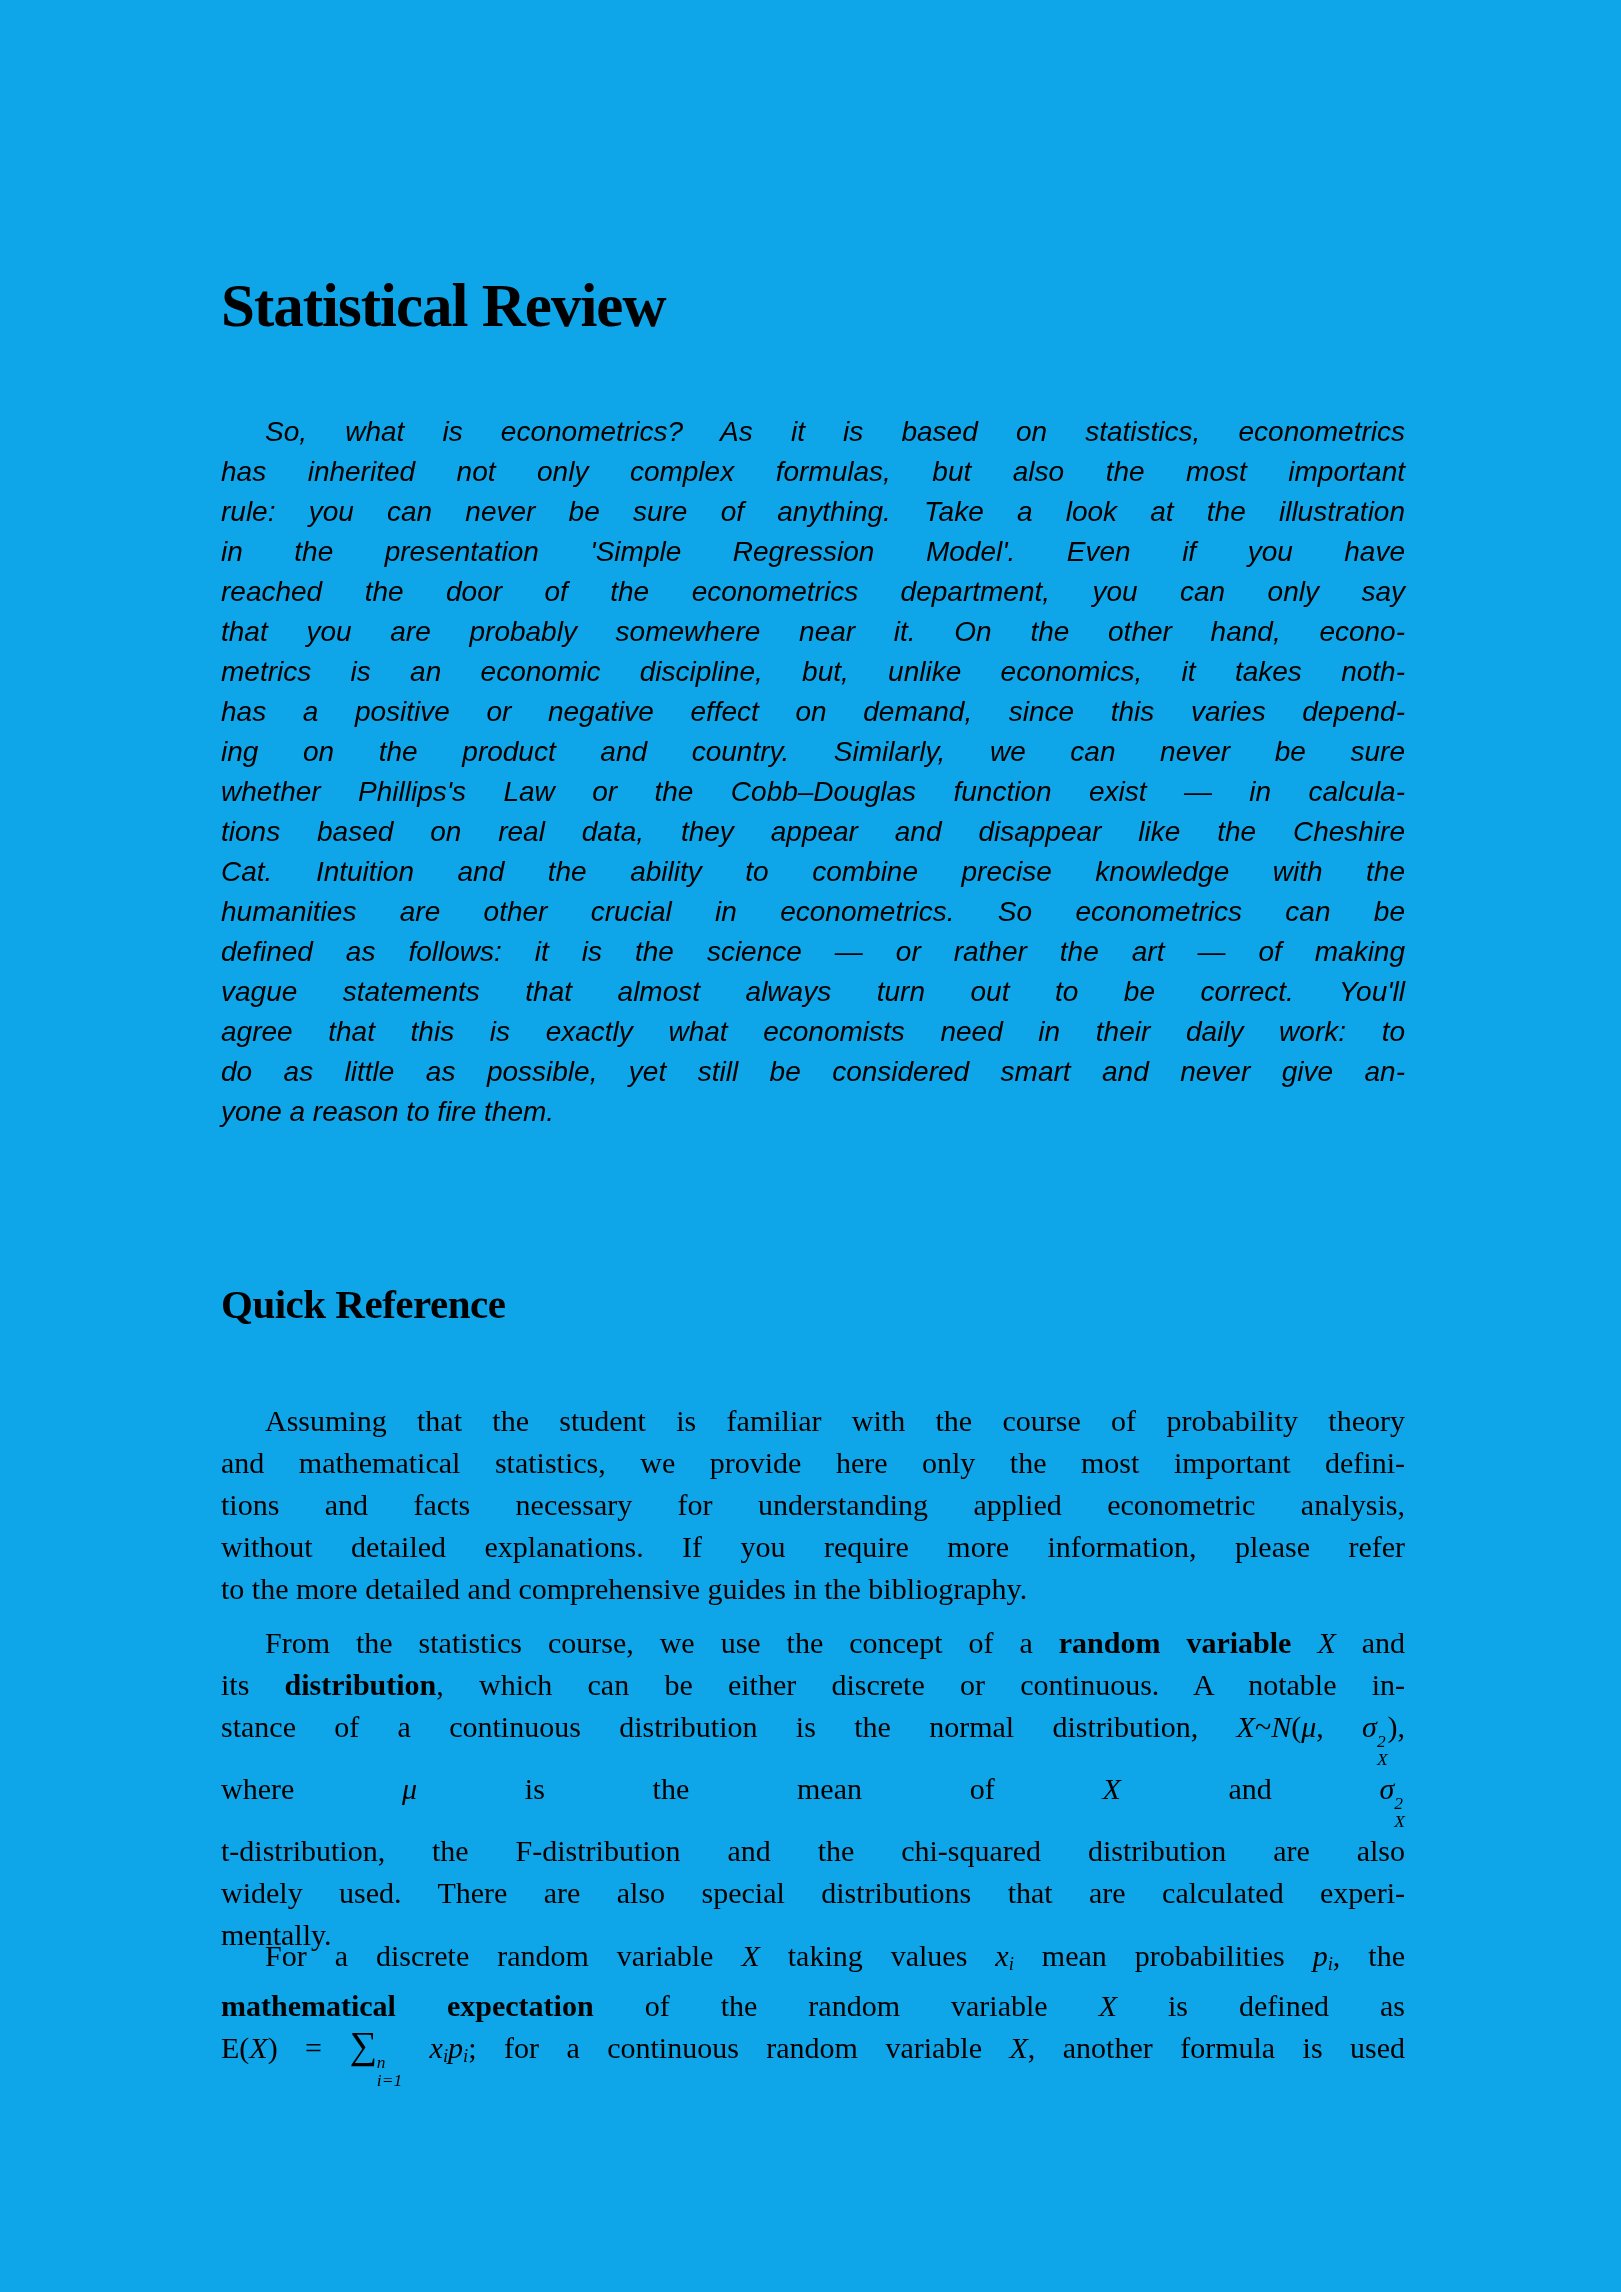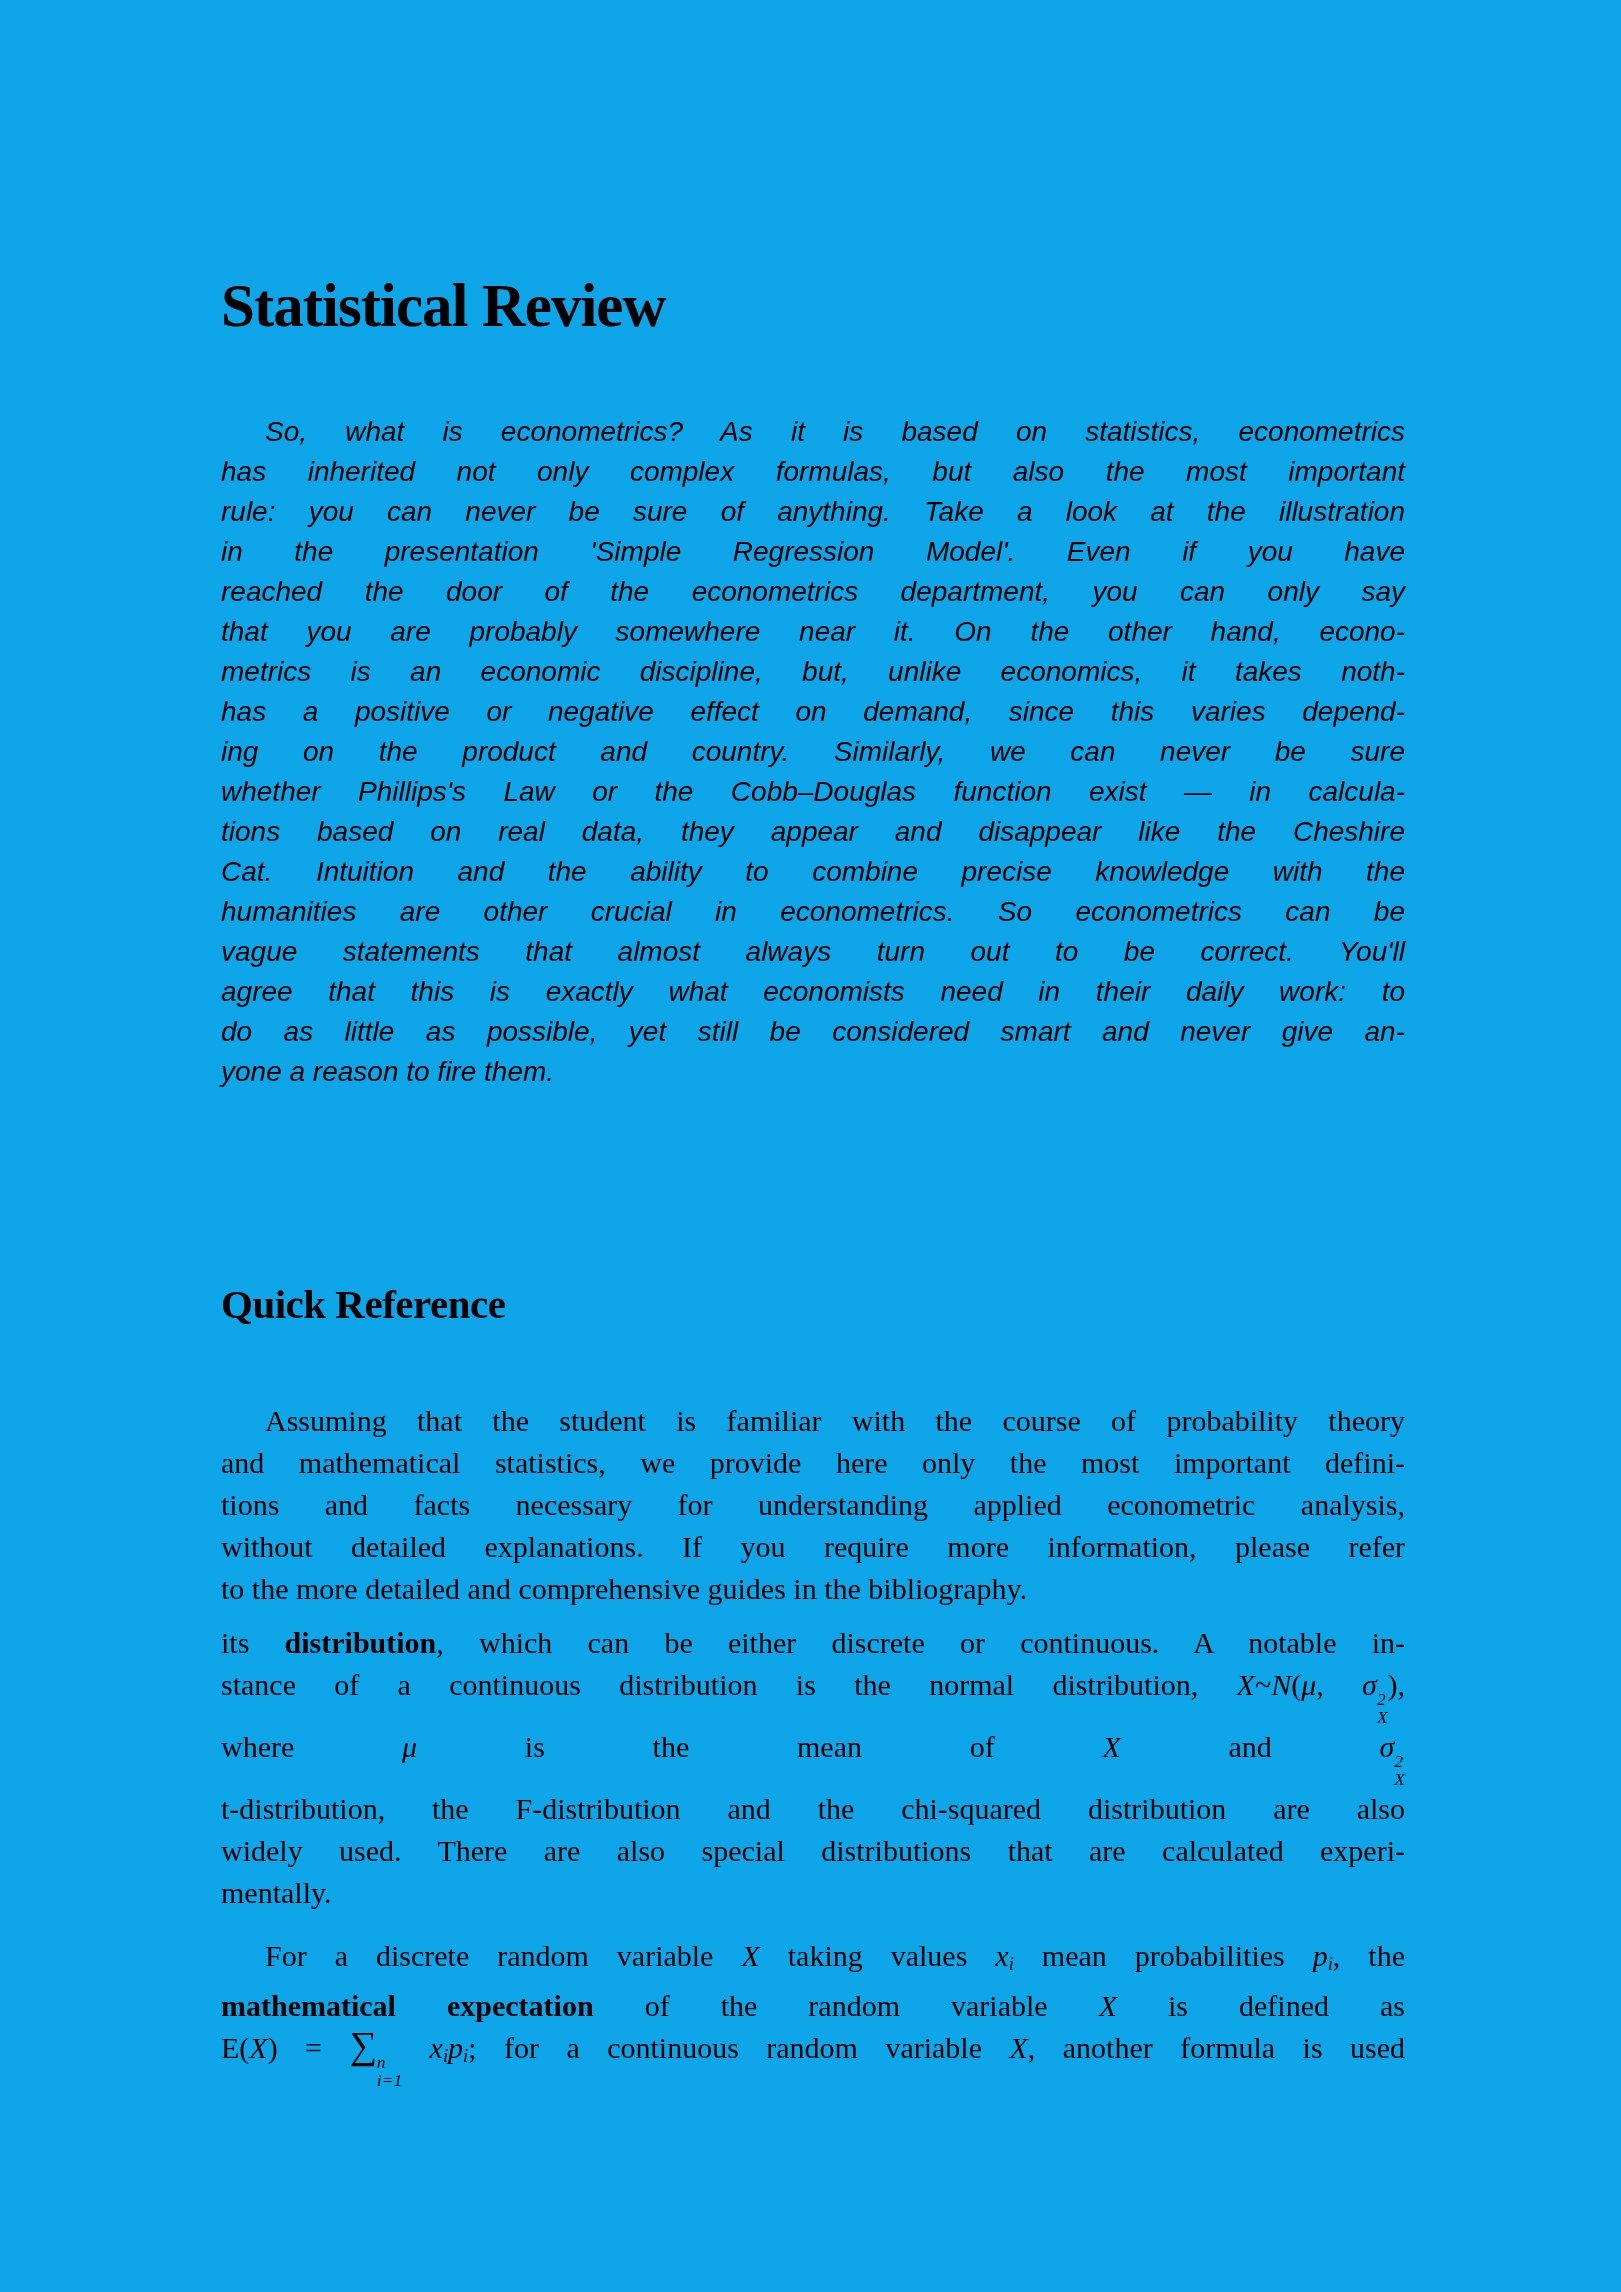--- a/index.html
+++ b/index.html
@@ -95,37 +95,39 @@
       <div class="ln"><span>in the presentation 'Simple Regression Model'. Even if you have</span></div>
       <div class="ln"><span>reached the door of the econometrics department, you can only say</span></div>
       <div class="ln"><span>that you are probably somewhere near it. On the other hand, econo-</span></div>
       <div class="ln"><span>metrics is an economic discipline, but, unlike economics, it takes noth-</span></div>
       <div class="ln"><span>has a positive or negative effect on demand, since this varies depend-</span></div>
       <div class="ln"><span>ing on the product and country. Similarly, we can never be sure</span></div>
       <div class="ln"><span>whether Phillips's Law or the Cobb–Douglas function exist — in calcula-</span></div>
       <div class="ln"><span>tions based on real data, they appear and disappear like the Cheshire</span></div>
       <div class="ln"><span>Cat. Intuition and the ability to combine precise knowledge with the</span></div>
       <div class="ln"><span>humanities are other crucial in econometrics. So econometrics can be</span></div>
+      <div class="ln"><span>defined as follows: it is the science — or rather the art — of making</span></div>
       <div class="ln"><span>vague statements that almost always turn out to be correct. You'll</span></div>
       <div class="ln"><span>agree that this is exactly what economists need in their daily work: to</span></div>
       <div class="ln"><span>do as little as possible, yet still be considered smart and never give an-</span></div>
       <div class="ln last"><span>yone a reason to fire them.</span></div>
     </div>
 
   <div class="section-heading">Quick Reference</div>
 
   <div id="para1" class="para bodyp">
       <div class="ln first"><span>Assuming that the student is familiar with the course of probability theory</span></div>
       <div class="ln"><span>and mathematical statistics, we provide here only the most important defini-</span></div>
       <div class="ln"><span>tions and facts necessary for understanding applied econometric analysis,</span></div>
       <div class="ln"><span>without detailed explanations. If you require more information, please refer</span></div>
       <div class="ln last"><span>to the more detailed and comprehensive guides in the bibliography.</span></div>
     </div>
 
   <div id="para2" class="para bodyp">
+      <div class="ln first"><span>From the statistics course, we use the concept of a </span><span class="rb">random variable </span><span class="rm">X</span><span> and</span></div>
       <div class="ln"><span>its </span><span class="rb">distribution</span><span>, which can be either discrete or continuous. A notable in-</span></div>
       <div class="ln"><span>stance of a continuous distribution is the normal distribution, </span><span class="rm">X</span><span>~</span><span class="rm">N</span><span>(</span><span class="rm">μ</span><span>, </span><span class="rm">σ</span><span class="rss">
           <span class="ss-top">2</span>
           <span class="ss-bot">X</span>
         </span><span>),</span></div>
       <div class="ln"><span>where </span><span class="rm">μ</span><span> is the mean of </span><span class="rm">X</span><span> and </span><span class="rm">σ</span><span class="rss">
           <span class="ss-top">2</span>
           <span class="ss-bot">X</span>
         </span></div>
       <div class="ln"><span>t-distribution, the F-distribution and the chi-squared distribution are also</span></div>

